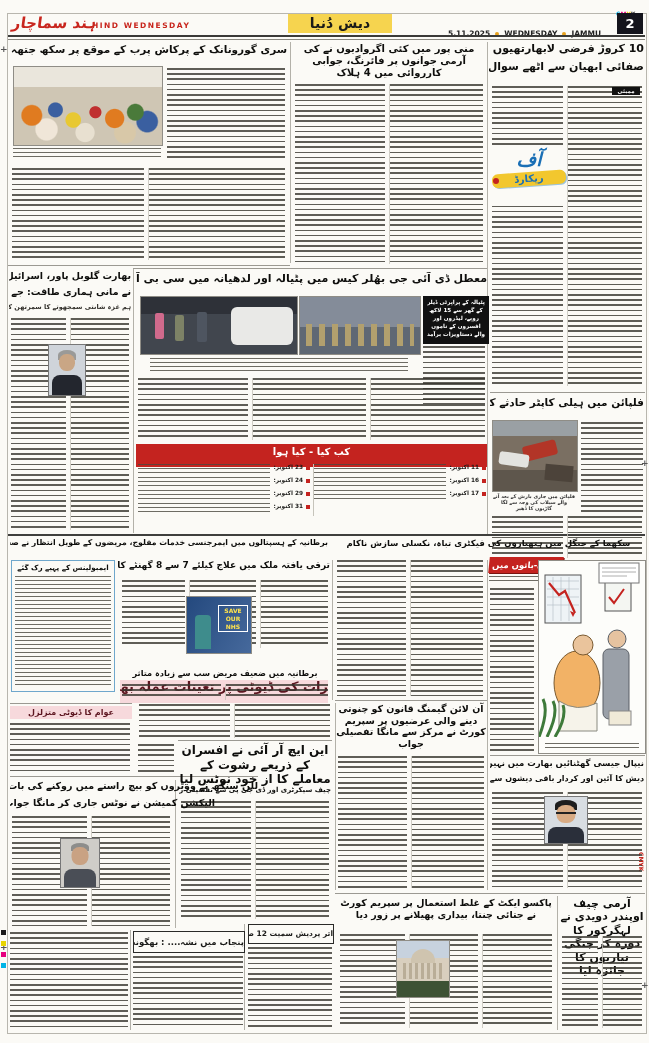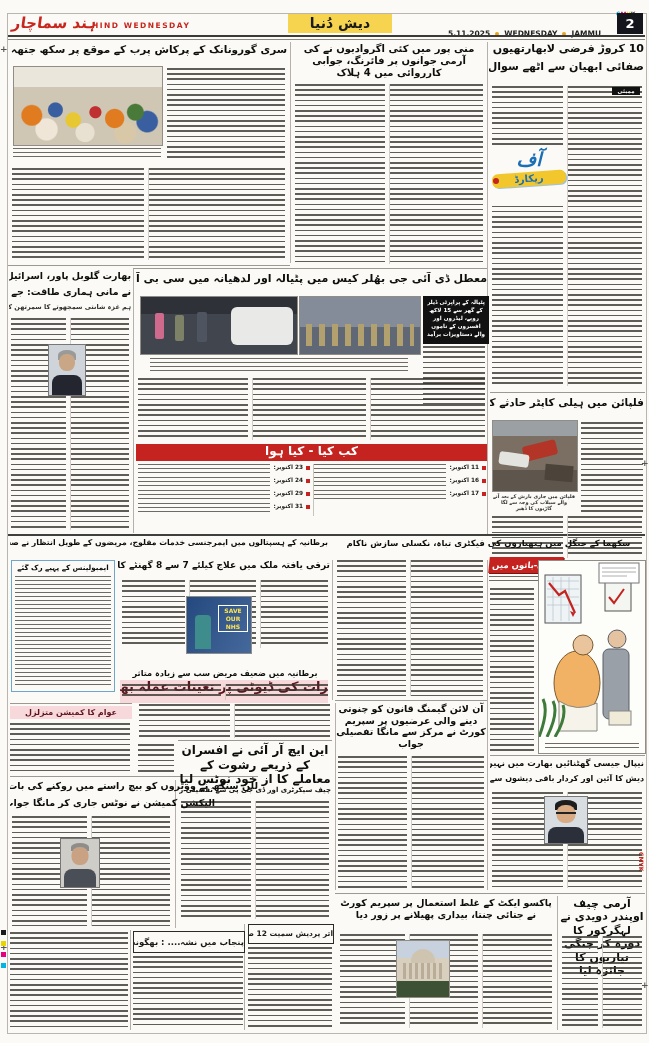--- a/index.html
+++ b/index.html
@@ -186,21 +186,21 @@
   </div>
   <div class="abs blackbox" style="left:423px;top:296px;width:62px;height:44px;">پٹیالہ کے پراپرٹی ڈیلر کے گھر سے 15 لاکھ روپے، لیڈروں اور افسروں کے ناموں والے دستاویزات برآمد</div>
   <div class="abs greek" style="left:423px;top:346px;width:62px;height:58px;"></div>
   <div class="abs greek-sm" style="left:150px;top:358px;width:258px;height:14px;"></div>
   <div class="abs cols" style="left:136px;top:378px;width:351px;height:62px;">
     <div class="col greek"></div>
     <div class="col greek"></div>
     <div class="col greek"></div>
   </div>
 
-  <div class="abs redbar rtl" style="left:136px;top:444px;width:351px;height:17px;font-size:12px;line-height:15px;">کب کیا - کیا ہوا</div>
+  <div class="abs redbar rtl" style="left:136px;top:444px;width:351px;height:23px;font-size:10px;line-height:15px;">کب کیا - کیا ہوا</div>
   <div class="abs" style="left:314px;top:464px;width:172px;">
     <div class="tl-item">
         <span class="tl-bullet"></span>
         <span class="tl-date rtl">11 اکتوبر:</span>
         <span class="tl-greek greek-sm"></span>
       </div>
     <div class="tl-item">
         <span class="tl-bullet"></span>
         <span class="tl-date rtl">16 اکتوبر:</span>
         <span class="tl-greek greek-sm"></span>
@@ -295,21 +295,21 @@
       <circle cx="44" cy="84" r="10" fill="#eac49c" stroke="#7a5a30"></circle>
       <path d="M20 140 Q38 152 58 142 L58 170 L20 170 Z" fill="#f6f3ea" stroke="#8a8a80"></path>
       <rect x="64" y="88" width="26" height="70" rx="6" fill="#9aa0a8" stroke="#5a5f66"></rect>
       <circle cx="78" cy="78" r="9" fill="#e6c3a0" stroke="#5a5f66"></circle>
       <path d="M0 176 Q10 150 4 138 M8 176 Q20 152 14 140 M16 176 Q28 156 24 144" stroke="#3e7a3a" stroke-width="3" fill="none"></path>
       <rect x="70" y="150" width="22" height="14" fill="#f0ead8" stroke="#888"></rect>
     </svg>
     <div class="greek-sm" style="margin:2px 6px;height:8px;"></div>
   </div>
 
-  <div class="abs pink rtl fit" style="left:10px;top:706px;width:122px;height:13px;font-size:8px;line-height:13px;">عوام کا کمیشن متزلزل</div>
+  <div class="abs pink rtl fit" style="left:10px;top:706px;width:122px;height:13px;font-size:8px;line-height:13px;">عوام کا ڈیوٹی متزلزل</div>
   <div class="abs greek" style="left:10px;top:723px;width:120px;height:50px;"></div>
 
   <div class="abs h rtl" style="left:336px;top:703px;width:150px;font-size:9.5px;">آن لائن گیمنگ قانون کو چنوتی دینے والی عرضیوں پر سپریم کورٹ نے مرکز سے مانگا تفصیلی جواب</div>
   <div class="abs cols" style="left:336px;top:756px;width:150px;height:132px;">
     <div class="col greek"></div>
     <div class="col greek"></div>
   </div>
 
   <div class="abs h rtl fit" style="left:490px;top:758px;width:154px;font-size:8.5px;">نیپال جیسی گھٹنائیں بھارت میں نہیں ہوسکتیں: کرن رجیجو</div>
   <div class="abs h rtl fit" style="left:490px;top:774px;width:154px;font-size:8px;">دیش کا آئین اور کردار باقی دیشوں سے بہت الگ ہے</div>

